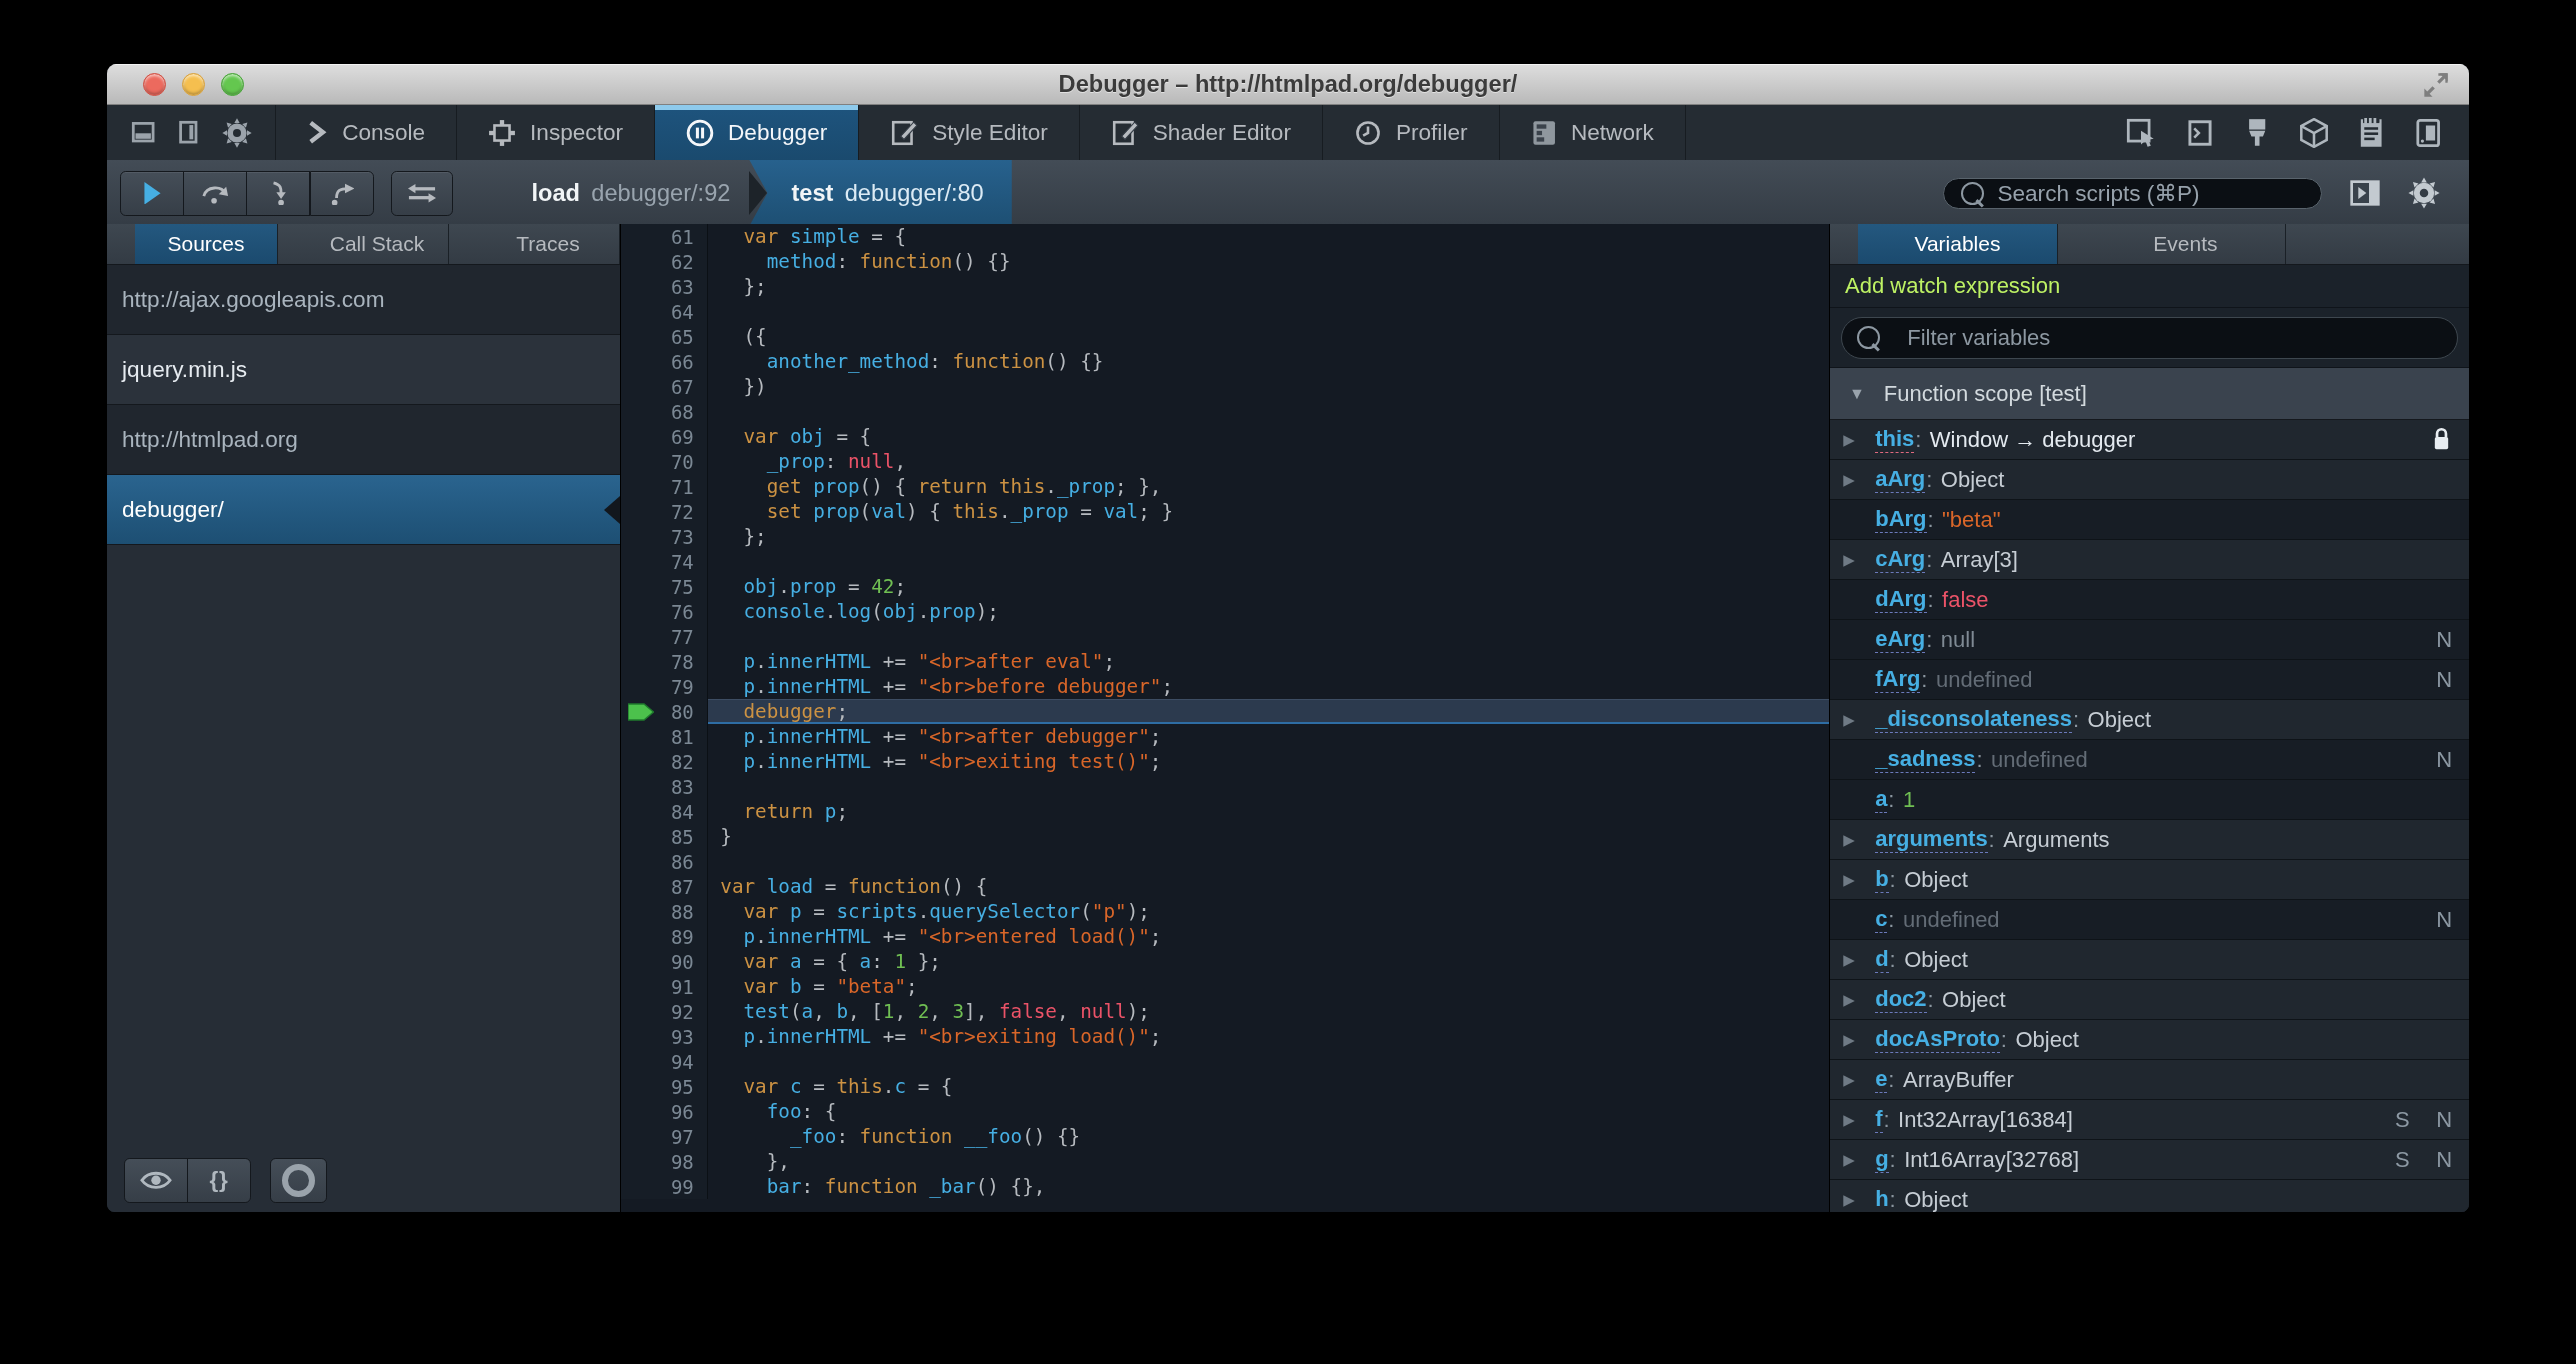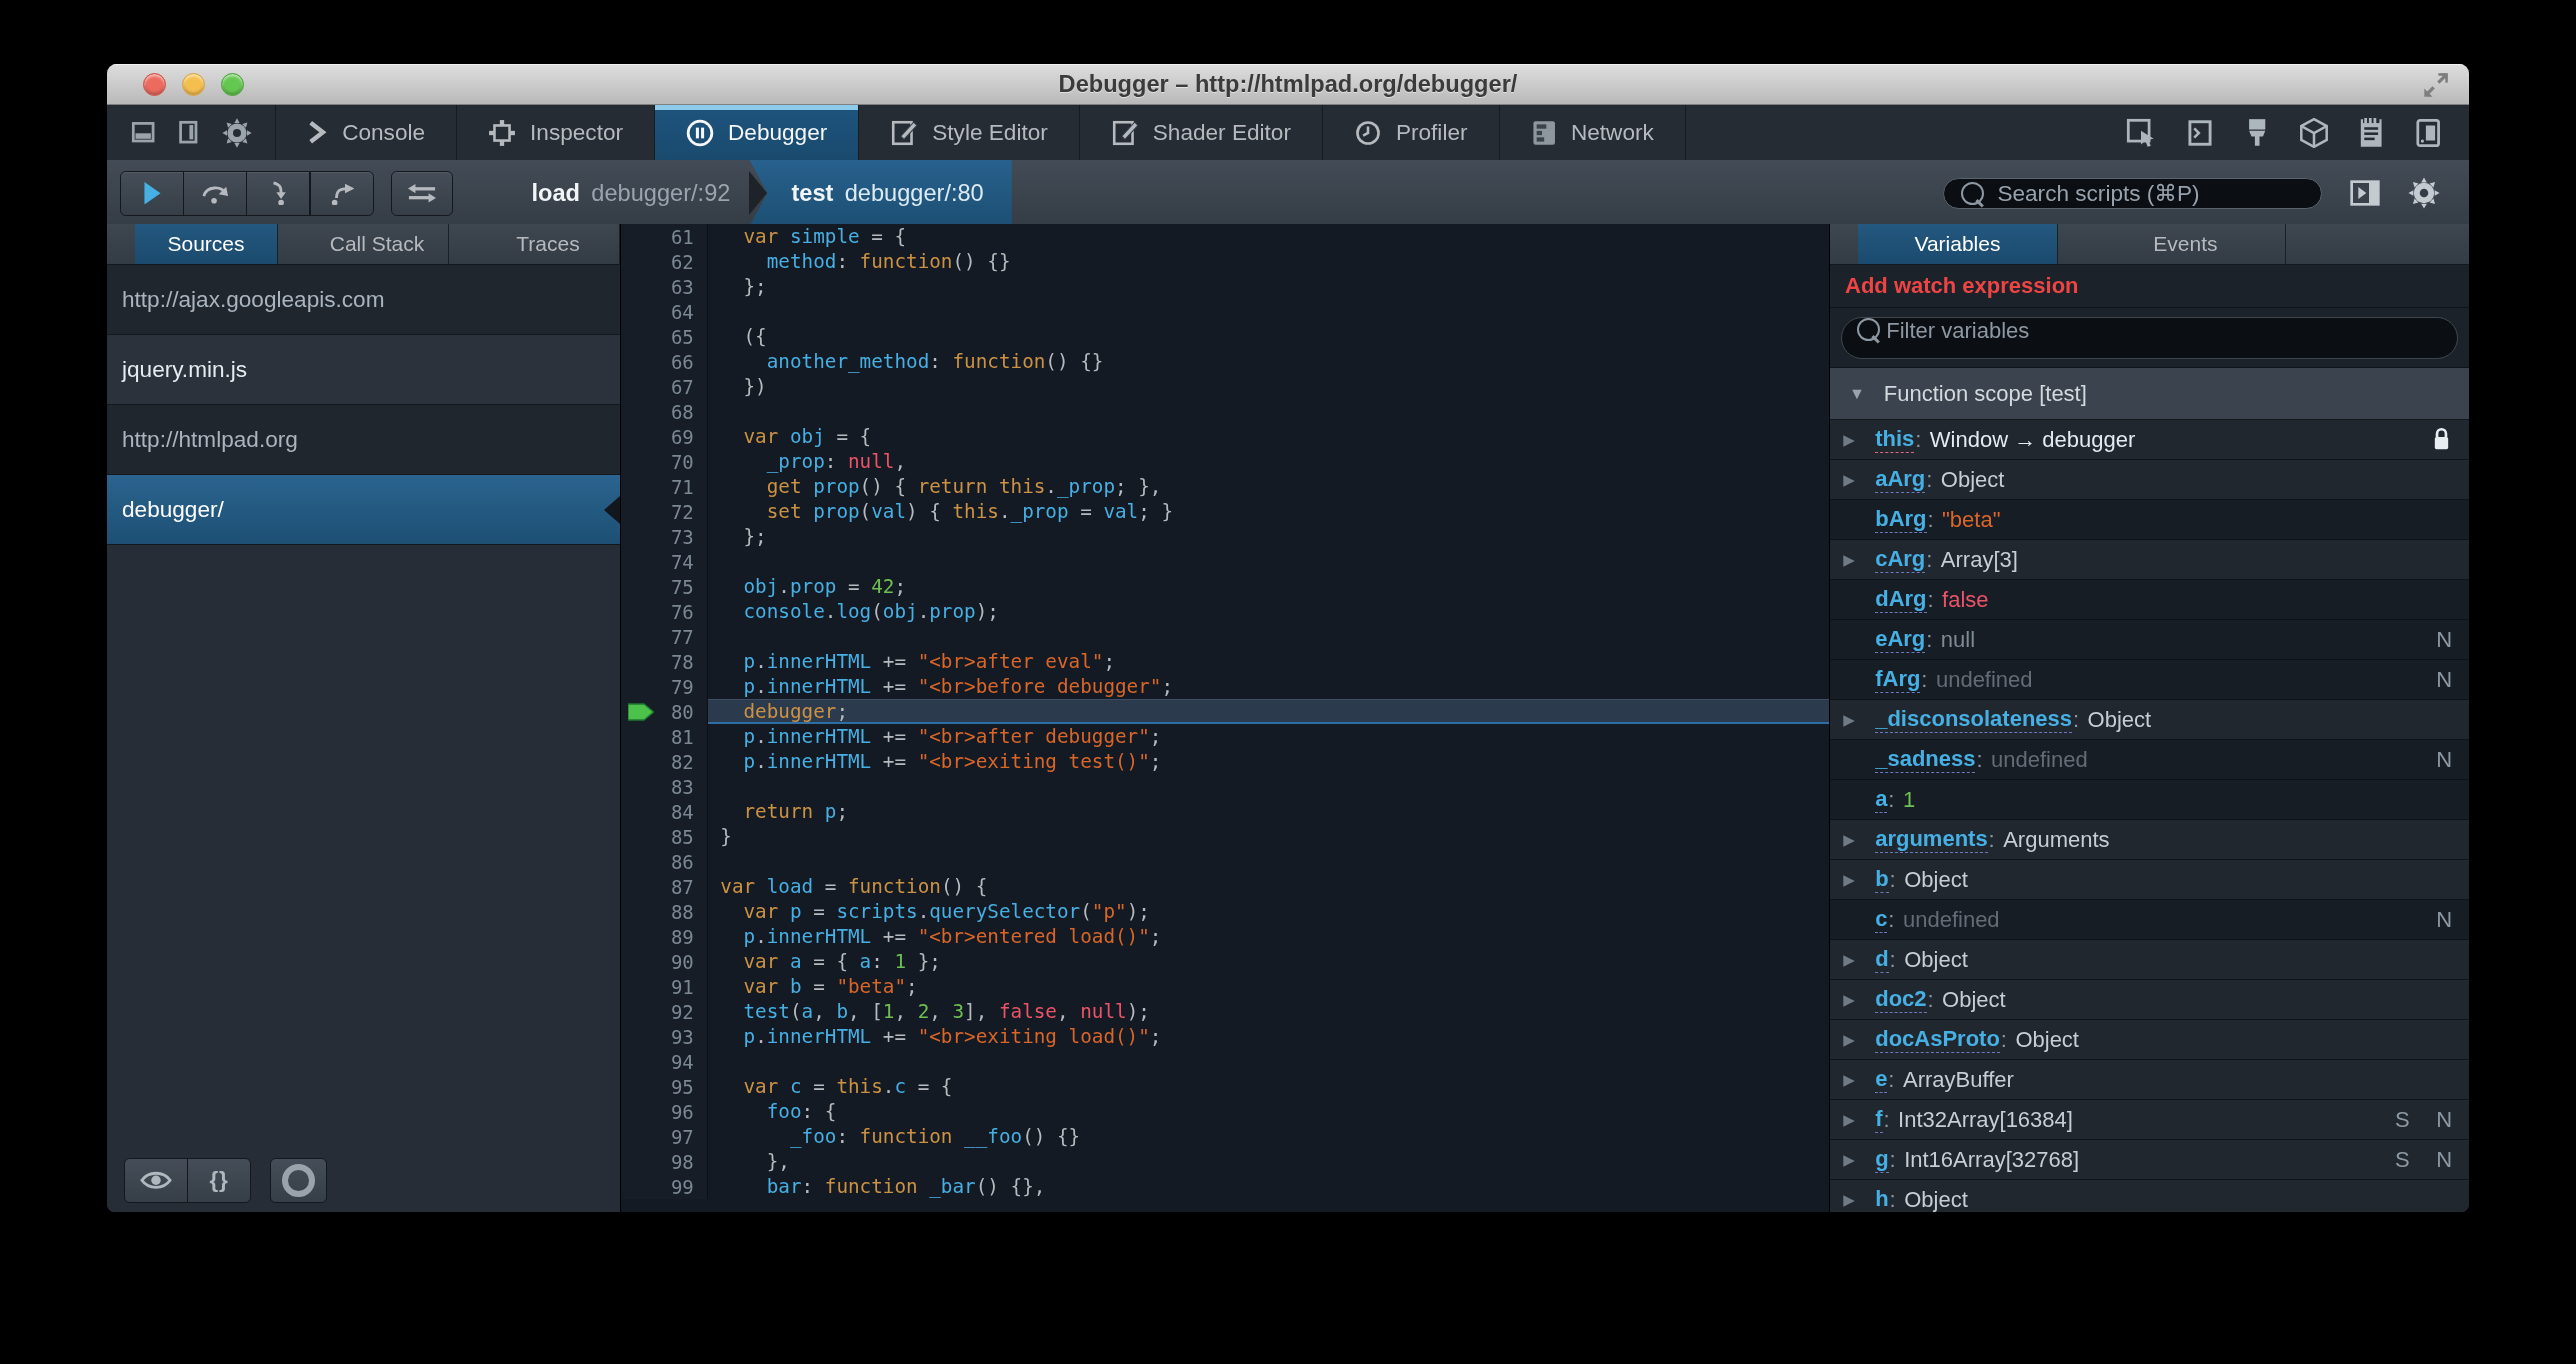--- a/index.html
+++ b/index.html
@@ -72,23 +72,23 @@
   .editor{flex:1;background:#141a23;position:relative;font-family:"DejaVu Sans Mono",monospace;overflow:hidden;}
   .codeline{display:flex;height:25px;align-items:stretch;}
   .gutter{width:87px;flex:none;background:#161d26;border-right:0.9px solid #0b1015;color:#7b8894;box-sizing:border-box;display:flex;align-items:center;justify-content:flex-end;padding-right:13.2px;font-size:19px;position:relative;}
   .codetext{flex:1;white-space:pre;padding-left:12.3px;color:#b6babf;display:flex;align-items:center;font-size:19.3px;}
   .codeline.current .codetext{background:#2c3a4e;box-shadow:inset 0 -1.9px 0 #2e6da4, inset 0 0.9px 0 #3d4d63;}
   .curarrow{position:absolute;left:6.6px;top:50%;transform:translateY(-50%);}
   .k{color:#cc9243;} .v{color:#46afe3;} .p{color:#b6babf;} .s{color:#d96629;} .n{color:#70bf53;} .r{color:#eb5368;}
 
   
   .rightpane{width:639px;background:#1a2129;border-left:0.9px solid #000;display:flex;flex-direction:column;flex:none;}
-  .addwatch{height:42px;display:flex;align-items:center;padding:0 15px;color:#ef4444;font-size:22px;background:#1b222a;border-bottom:0.9px solid #0f141a;flex:none;font-weight:bold;}
+  .addwatch{height:42px;display:flex;align-items:center;padding:0 15px;color:#bef264;font-size:22px;background:#1b222a;border-bottom:0.9px solid #0f141a;flex:none;}
   .filterrow{height:59px;display:flex;align-items:center;padding:0 11.3px;background:#1b222a;border-bottom:0.9px solid #0f141a;flex:none;}
-  .filterbox{flex:1;height:42px;border:0.9px solid #3e474f;border-radius:21px;background:#0b0f14;display:flex;gap:6px;padding:0 15px;color:#8d98a2;font-size:22px;box-sizing:border-box;}
+  .filterbox{flex:1;height:42px;border:0.9px solid #3e474f;border-radius:21px;background:#0b0f14;display:flex;align-items:center;gap:27px;padding:0 15px;color:#8d98a2;font-size:22px;box-sizing:border-box;}
   .scopehdr{height:51px;background:#3a434e;display:flex;align-items:center;gap:19px;padding:0 19px;color:#d3dade;font-size:22px;border-bottom:0.9px solid #14181d;flex:none;}
   .scopehdr .tri{color:#99a3ac;font-size:16px;}
   .varlist{flex:1;overflow:hidden;}
   .varrow{height:40px;display:flex;align-items:center;padding:0 13.2px;border-bottom:0.9px solid #0e1318;font-size:22px;box-sizing:border-box;}
   .varrow.exp{background:#20272f;}
   .varrow.prim{background:#171d25;}
   .expander{width:32px;color:#6f7a85;font-size:15px;flex:none;}
   .vname{color:#46afe3;font-weight:bold;border-bottom:1.9px dashed #6b7abb;}
   .vname.ured{border-bottom-color:#e0697f;}
   .vcolon{color:#8b96a0;margin:0 8.5px 0 0.9px;}

